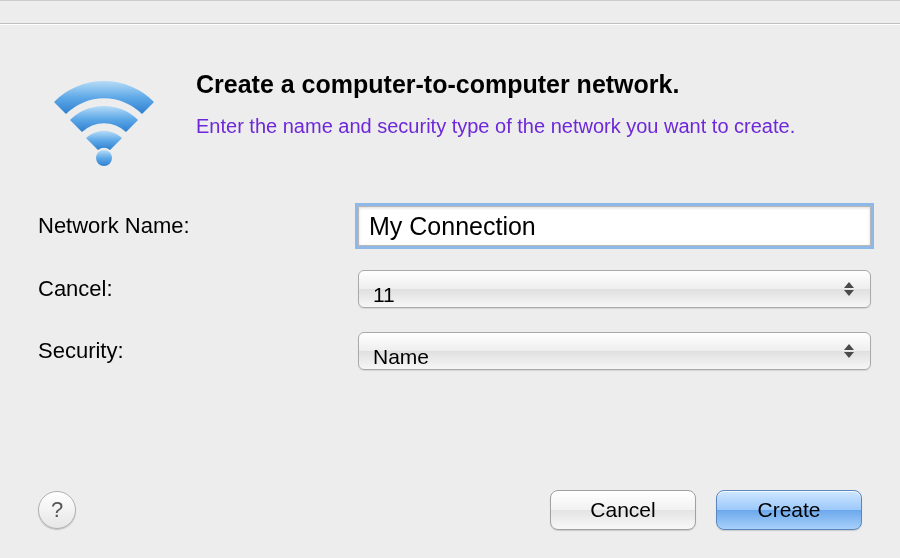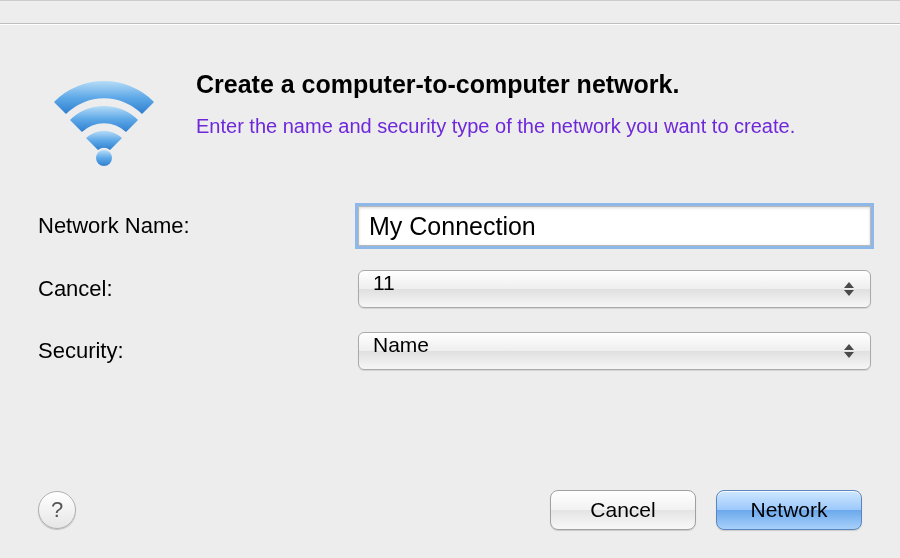--- a/index.html
+++ b/index.html
@@ -77,21 +77,21 @@
     }
     .select-wrap {
       width: 513px;
       height: 38px;
       position: relative;
       background: linear-gradient(#ffffff, #eeeeee 50%, #e0e0e0 51%, #f6f6f6);
       border: 1px solid #a9a9a9;
       border-radius: 6px;
       box-shadow: 0 1px 1px rgba(0,0,0,0.1), inset 0 1px 0 rgba(255,255,255,0.7);
       display: flex;
-      align-items: flex-start;
+      align-items: flex-end;
       padding: 0 38px 0 14px;
       font-size: 21px;
       cursor: default;
     }
     .select-stepper {
       position: absolute;
       right: 10px;
       top: 50%;
       transform: translateY(-50%);
       width: 16px;
@@ -204,15 +204,15 @@
       </span>
     </div>
   </div>
 
   <div class="footer">
     <div class="help-button">
       <span>?</span>
     </div>
     <div class="spacer"></div>
     <button class="btn btn-default">Cancel</button>
-    <button class="btn btn-primary">Network</button>
+    <button class="btn btn-primary">Create</button>
   </div>
 </div>
 
 </body></html>

